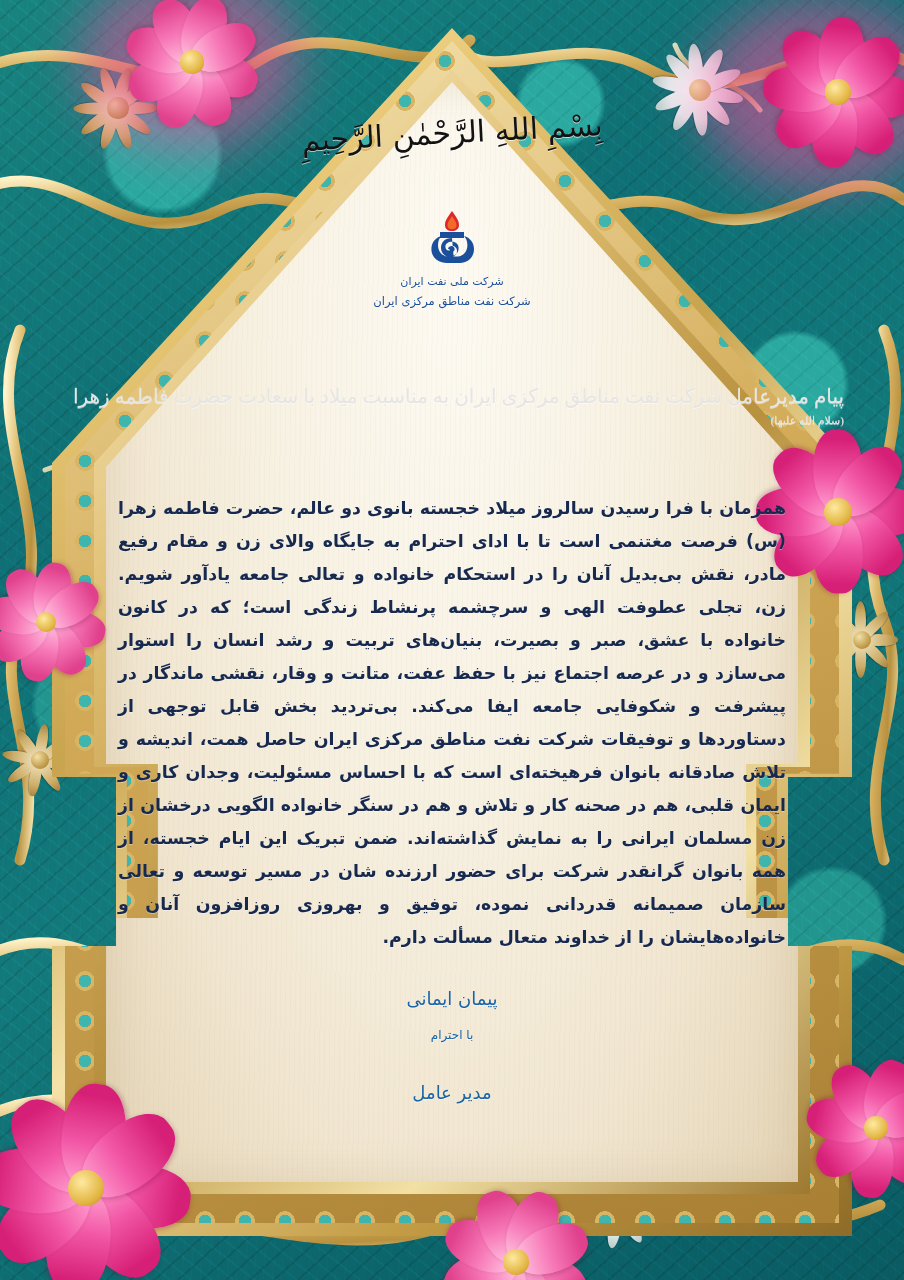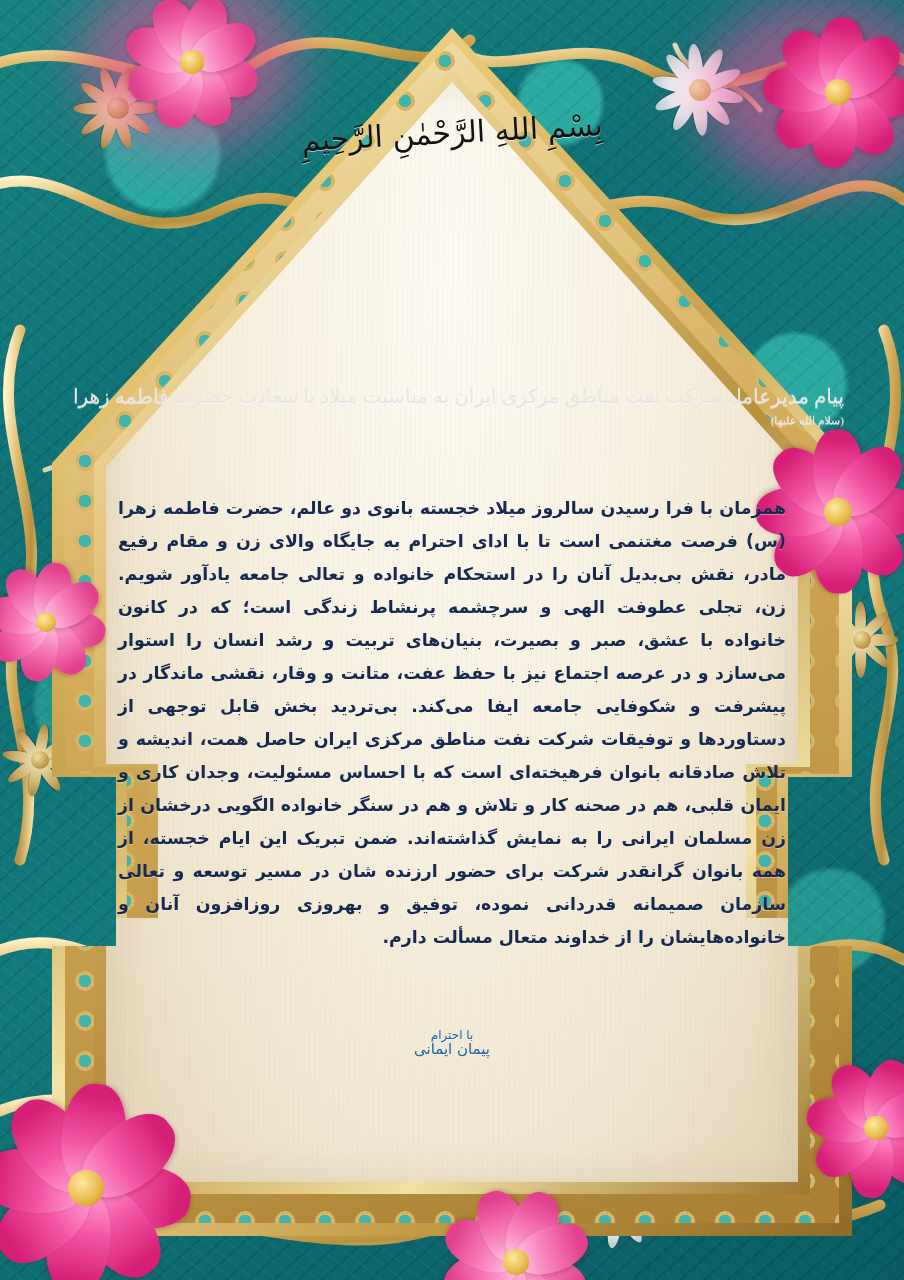--- a/index.html
+++ b/index.html
@@ -172,21 +172,21 @@
     text-align:justify;text-justify:inter-word;
     font-weight:700;
     text-shadow:0 1px 0 rgba(255,255,255,.35);
   }
 
   .sign{
     position:absolute;left:0;right:0;text-align:center;color:#1963a8;
     text-shadow:0 1px 0 rgba(255,255,255,.5);
   }
   .sign.regards{top:1028px;font-size:12px;}
-  .sign.name{top:1040px;font-size:15px;}
+  .sign.name{top:988px;font-size:18px;}
   .sign.role{top:1082px;font-size:18px;}
 </style>
 </head>
 <body>
 
 <div class="bg-wrap">
   <div class="bg-base"></div>
   <div class="bg-tex"></div>
 
   <div class="vines">
@@ -384,24 +384,38 @@
     <span style="transform:rotate(240deg)"></span>
   <span style="transform:rotate(288deg)"></span>
     <span style="transform:rotate(336deg)"></span>
     <i></i>
 </div>
 
 <div class="content">
 
   <div class="bismillah">بِسْمِ اللهِ الرَّحْمٰنِ الرَّحِيمِ</div>
 
+  <div class="logo-block">
+    <div class="nioc-mark">
+      <svg viewBox="0 0 88 62" aria-hidden="true">
+        <path d="M44 1c-4 6-7 9-7 14 0 4 3 6 7 6s7-2 7-6c0-5-3-8-7-14z" fill="#e02727"></path>
+        <path d="M44 6c-2.5 4-4.5 6-4.5 9.3 0 2.6 2 4 4.5 4s4.5-1.4 4.5-4C48.5 12 46.5 10 44 6z" fill="#f06a2a"></path>
+        <path d="M32 22h24v6H32z" fill="#1b4f9c"></path>
+        <path d="M44 28c-7 0-11 4-11 10 0 5 4 9 9 9 4 0 7-2 7-6 0-3-2-5-5-5-2 0-4 1-4 3h4c-1 1-2 1.6-3.2 1.6-2 0-3.4-1.6-3.4-3.8 0-3 2.6-5 6.6-5s6.6 2.6 6.6 6.4c0 5-4 8.4-9.6 8.4-6.6 0-11-4.6-11-11.6 0-4 1.4-7 3.4-9-6 1.6-10 6.6-10 13 0 8 6.4 14 15.6 14h12.8C60 53 66 47 66 39c0-6.4-4-11.4-10-13 2 2 3.4 5 3.4 9 0 7-4.4 11.6-11 11.6-1 0-2-.1-2.8-.3" fill="#1b4f9c"></path>
+        <circle cx="44" cy="39" r="2.6" fill="#1b4f9c"></circle>
+      </svg>
+    </div>
+    <div class="org-line">شرکت ملی نفت ایران</div>
+    <div class="org-line l2">شرکت نفت مناطق مرکزی ایران</div>
+  </div>
 
 
   <div class="subtitle s1">
     <span>پیام مدیرعامل شرکت نفت مناطق مرکزی ایران به مناسبت میلاد با سعادت حضرت فاطمه زهرا</span>
     <span class="honor">(سلام الله علیها)</span>
   </div>
 
   <div class="body-text">همزمان با فرا رسیدن سالروز میلاد خجسته بانوی دو عالم، حضرت فاطمه زهرا (س) فرصت مغتنمی است تا با ادای احترام به جایگاه والای زن و مقام رفیع مادر، نقش بی‌بدیل آنان را در استحکام خانواده و تعالی جامعه یادآور شویم. زن، تجلی عطوفت الهی و سرچشمه پرنشاط زندگی است؛ که در کانون خانواده با عشق، صبر و بصیرت، بنیان‌های تربیت و رشد انسان را استوار می‌سازد و در عرصه اجتماع نیز با حفظ عفت، متانت و وقار، نقشی ماندگار در پیشرفت و شکوفایی جامعه ایفا می‌کند. بی‌تردید بخش قابل توجهی از دستاوردها و توفیقات شرکت نفت مناطق مرکزی ایران حاصل همت، اندیشه و تلاش صادقانه بانوان فرهیخته‌ای است که با احساس مسئولیت، وجدان کاری و ایمان قلبی، هم در صحنه کار و تلاش و هم در سنگر خانواده الگویی درخشان از زن مسلمان ایرانی را به نمایش گذاشته‌اند. ضمن تبریک این ایام خجسته، از همه بانوان گرانقدر شرکت برای حضور ارزنده شان در مسیر توسعه و تعالی سازمان صمیمانه قدردانی نموده، توفیق و بهروزی روزافزون آنان و خانواده‌هایشان را از خداوند متعال مسألت دارم.</div>
 
   <div class="sign regards">با احترام</div>
   <div class="sign name">پیمان ایمانی</div>
+  <div class="sign role">مدیر عامل</div>
 </div>
 
 </body></html>

